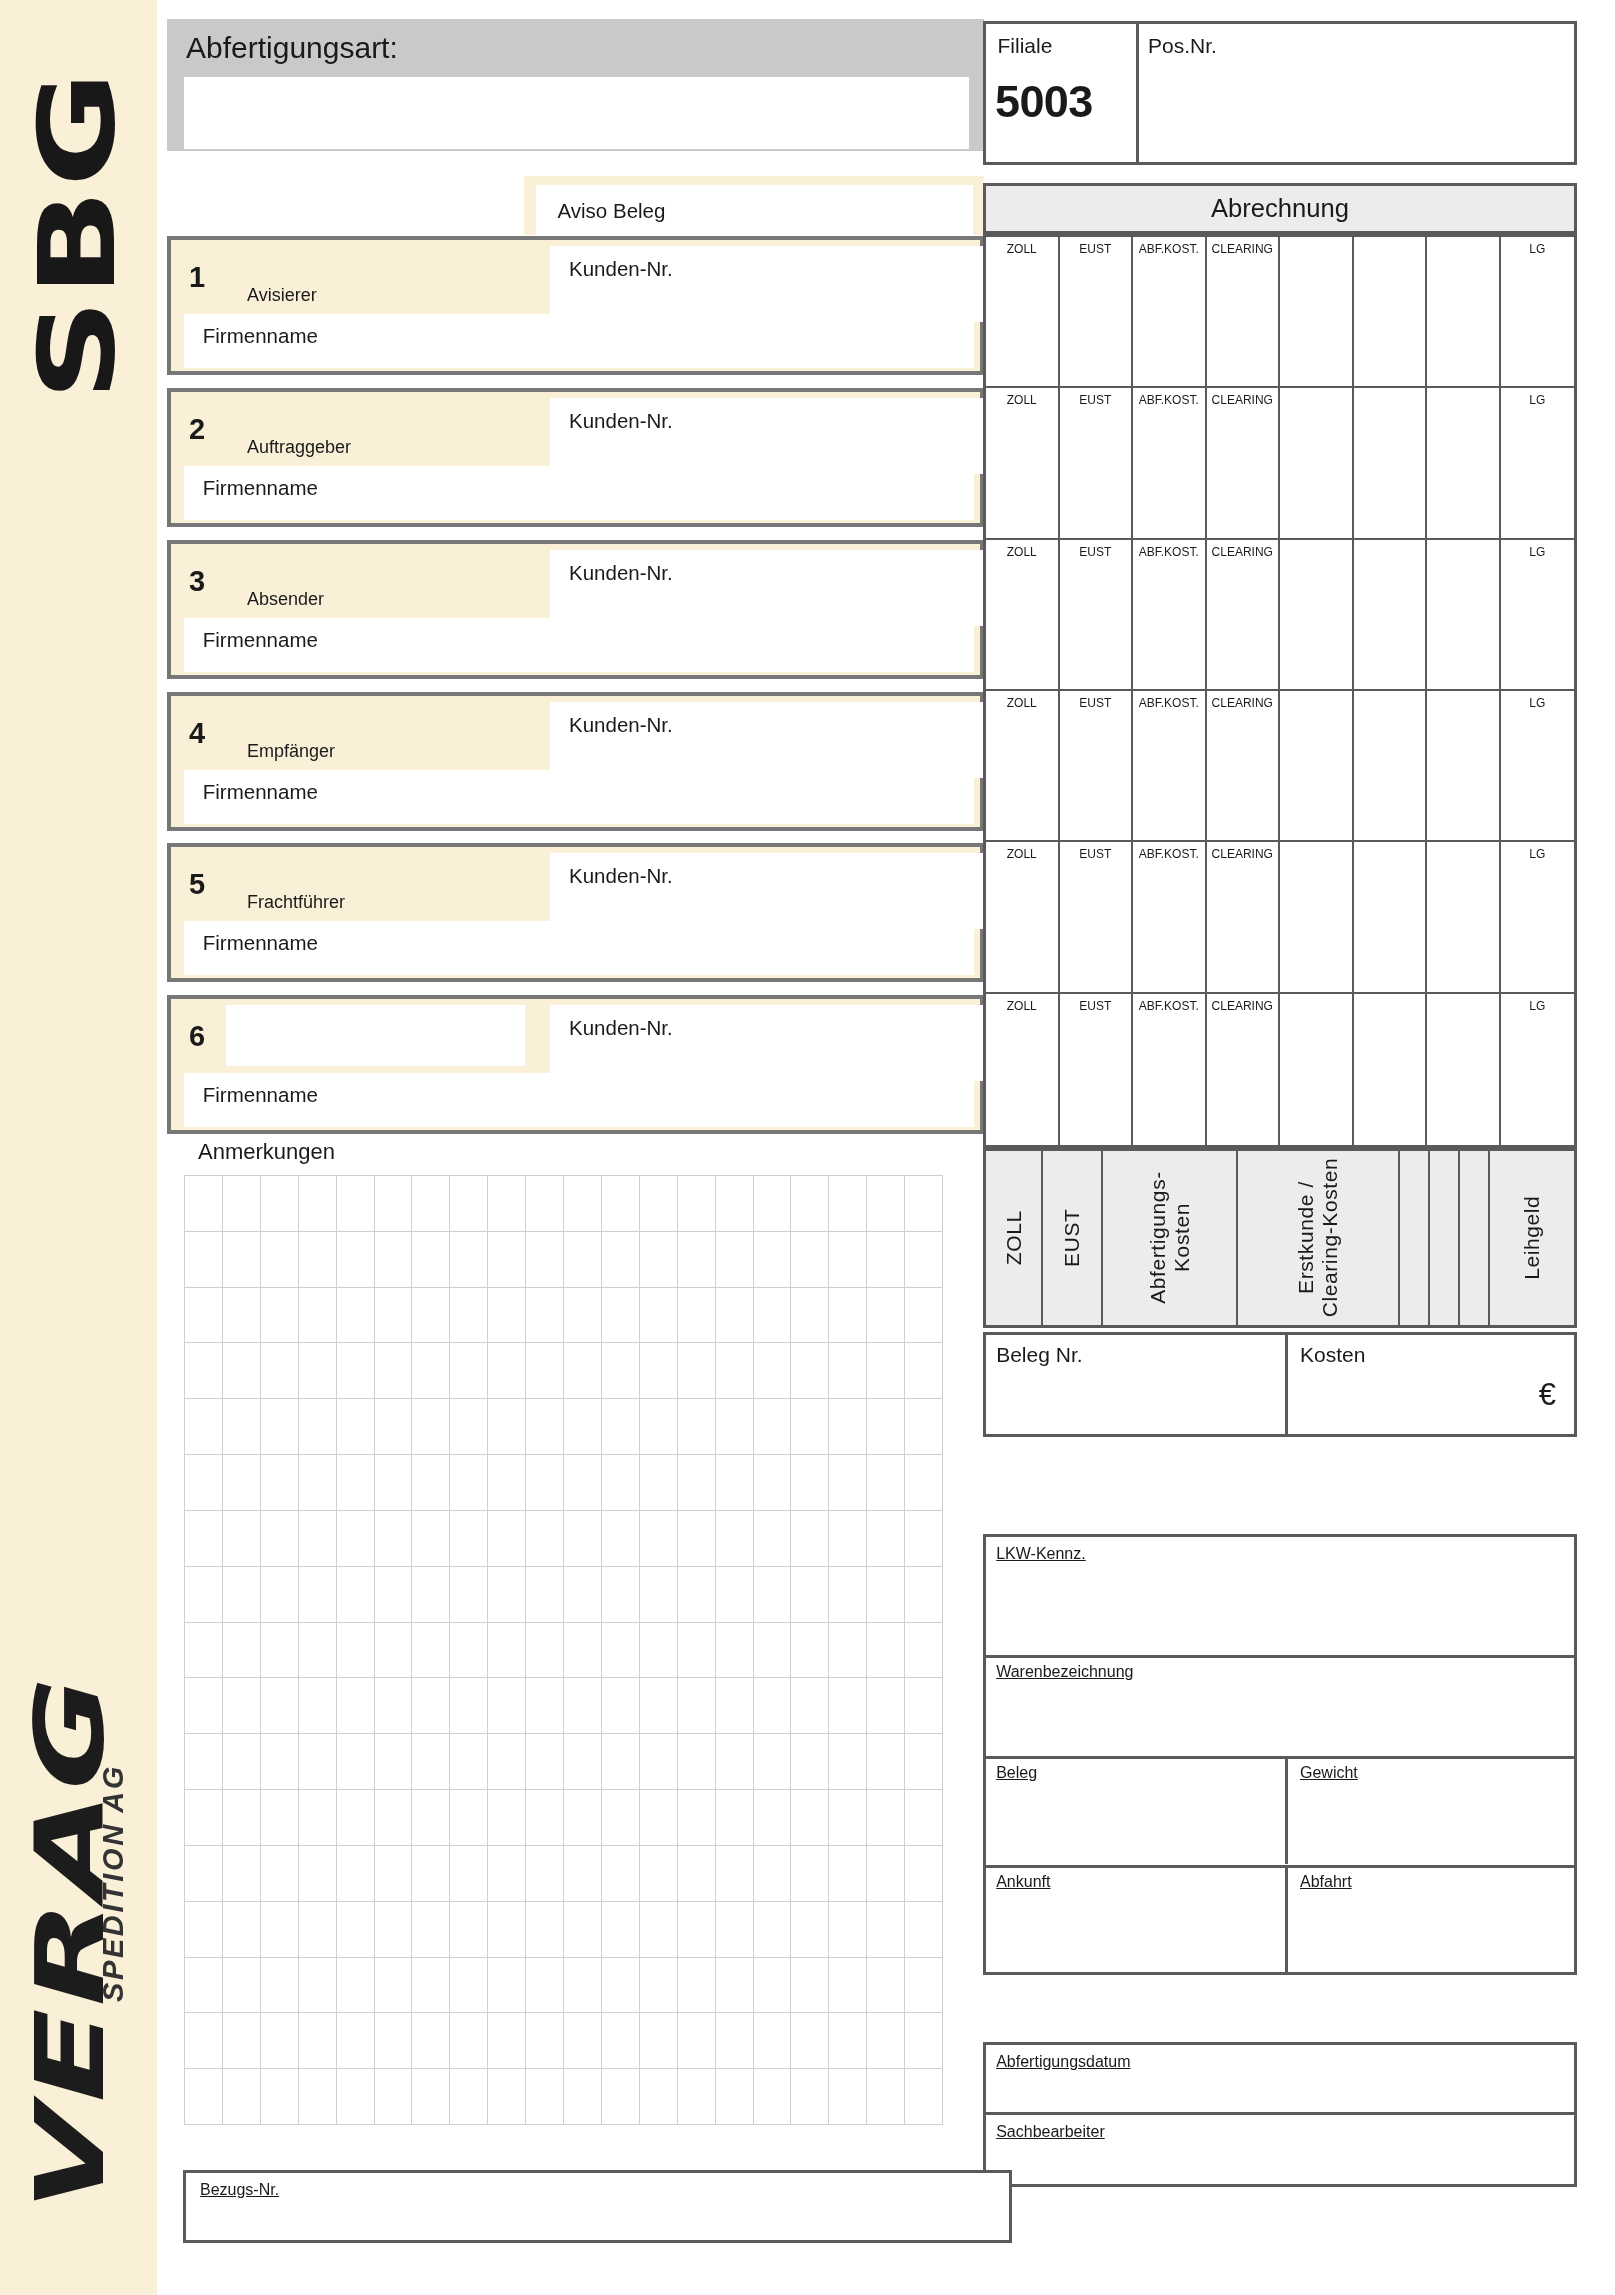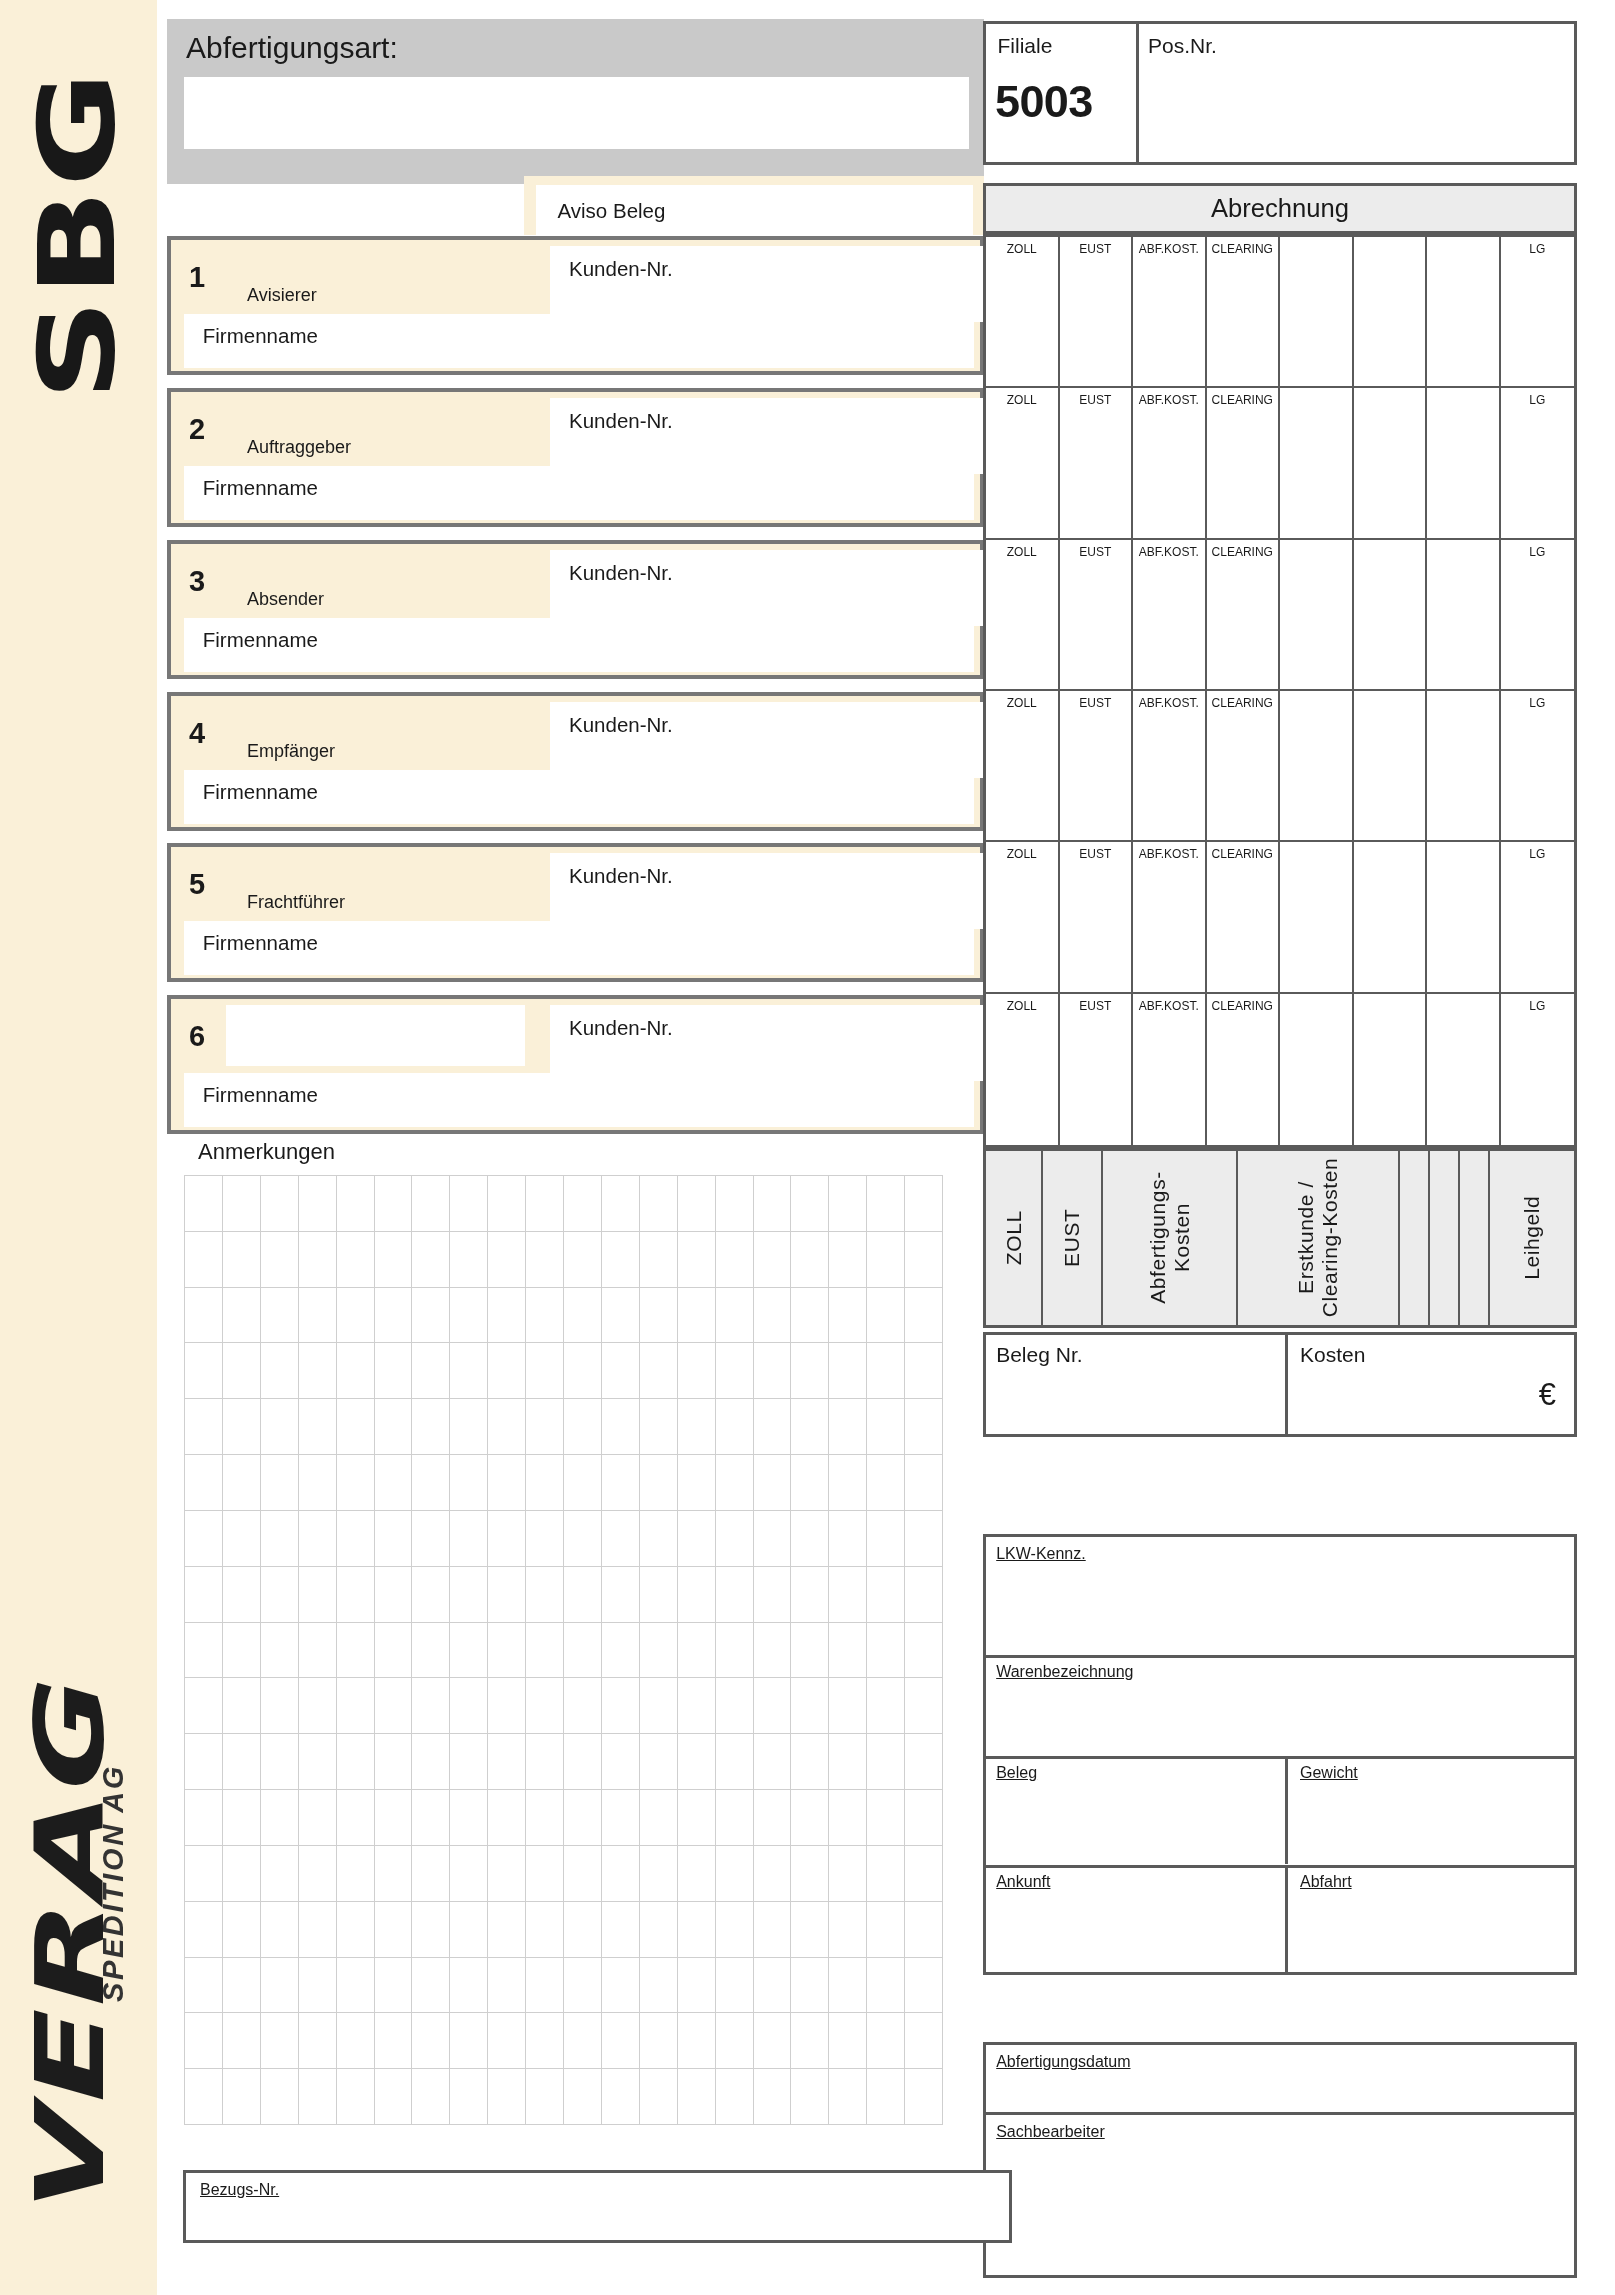--- a/index.html
+++ b/index.html
@@ -11,21 +11,21 @@
   .sbg-logo{left:78px;top:235px;transform:translate(-50%,-50%) rotate(-90deg) scaleX(1.35);
             font-family:"DejaVu Sans",sans-serif;font-weight:bold;font-size:105px;
             letter-spacing:1.3px;color:#181818;white-space:nowrap;}
   .verag-logo{left:70px;top:1943px;transform:translate(-50%,-50%) rotate(-90deg) scaleX(1.45);
             font-family:"DejaVu Sans",sans-serif;font-weight:bold;font-style:italic;
             font-size:95px;letter-spacing:1.3px;color:#1c1c1c;white-space:nowrap;}
   .spedition{left:113px;top:1883px;transform:translate(-50%,-50%) rotate(-90deg);
             font-weight:bold;font-style:italic;font-size:29px;letter-spacing:2.6px;
             color:#333333;white-space:nowrap;}
   
-  .gray-header{left:167px;top:19px;width:817px;height:165px;background:#C9C9C9;}
+  .gray-header{left:167px;top:19px;width:817px;height:132px;background:#C9C9C9;}
   .gray-header .hlabel{position:absolute;left:19px;top:11.5px;font-size:30px;}
   .gray-header .hinput{position:absolute;left:16.6px;top:58px;width:785px;height:72px;background:#ffffff;}
   
   .filiale-box{left:983px;top:20.5px;width:594px;height:144px;background:#fff;
                border:3.8px solid #5A5A5A;box-sizing:border-box;}
   .filiale-box .vdiv{position:absolute;left:150px;top:0;width:2.6px;height:100%;background:#5A5A5A;}
   .filiale-label{position:absolute;left:11.5px;top:10.2px;font-size:21px;}
   .filiale-value{position:absolute;left:9px;top:52px;font-size:45px;font-weight:bold;letter-spacing:-0.6px;}
   .posnr-label{position:absolute;left:162px;top:10.2px;font-size:21px;}
   
@@ -72,21 +72,21 @@
   .anm-grid{left:184px;top:1175px;width:758px;height:949px;display:grid;
             grid-template-columns:repeat(20,1fr);grid-template-rows:repeat(17,1fr);
             border-top:1.9px solid #CFCFCF;border-left:1.9px solid #CFCFCF;background:#fff;}
   .anm-cell{border-right:1.9px solid #CFCFCF;border-bottom:1.9px solid #CFCFCF;}
   
   .lkw-box{left:983px;top:1534px;width:594px;height:441px;border:3.8px solid #5A5A5A;
            box-sizing:border-box;background:#fff;}
   .lkw-box .hdiv{position:absolute;left:0;width:100%;height:3.2px;background:#5A5A5A;}
   .lkw-box .vdiv{position:absolute;left:299px;width:2.6px;background:#5A5A5A;}
   .ib-label{position:absolute;font-size:16px;text-decoration:underline;}
-  .abf-box{left:983px;top:2042px;width:594px;height:236px;border:3.8px solid #5A5A5A;
+  .abf-box{left:983px;top:2042px;width:594px;height:145px;border:3.8px solid #5A5A5A;
            box-sizing:border-box;background:#fff;}
   .abf-box .hdiv{position:absolute;left:0;top:67px;width:100%;height:3.2px;background:#5A5A5A;}
   .bezugs-box{left:183px;top:2170px;width:829px;height:73px;border:3.8px solid #5A5A5A;
               box-sizing:border-box;background:#fff;}
 </style>
 </head>
 <body>
 
 <div class="abs sidebar">
   <div class="abs sbg-logo">SBG</div>

